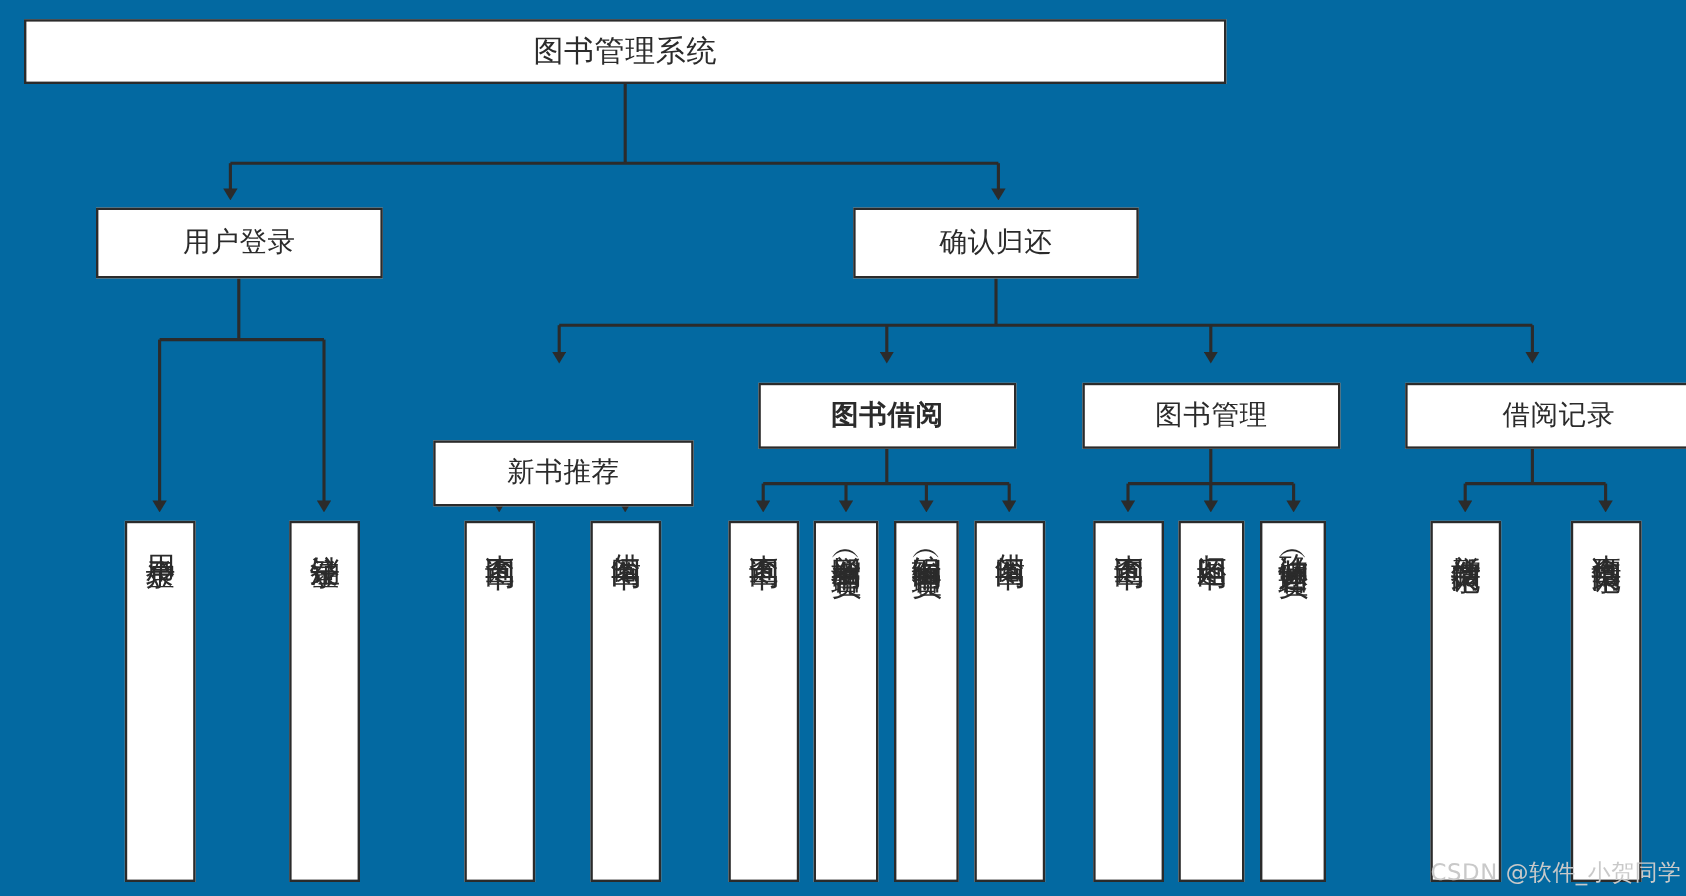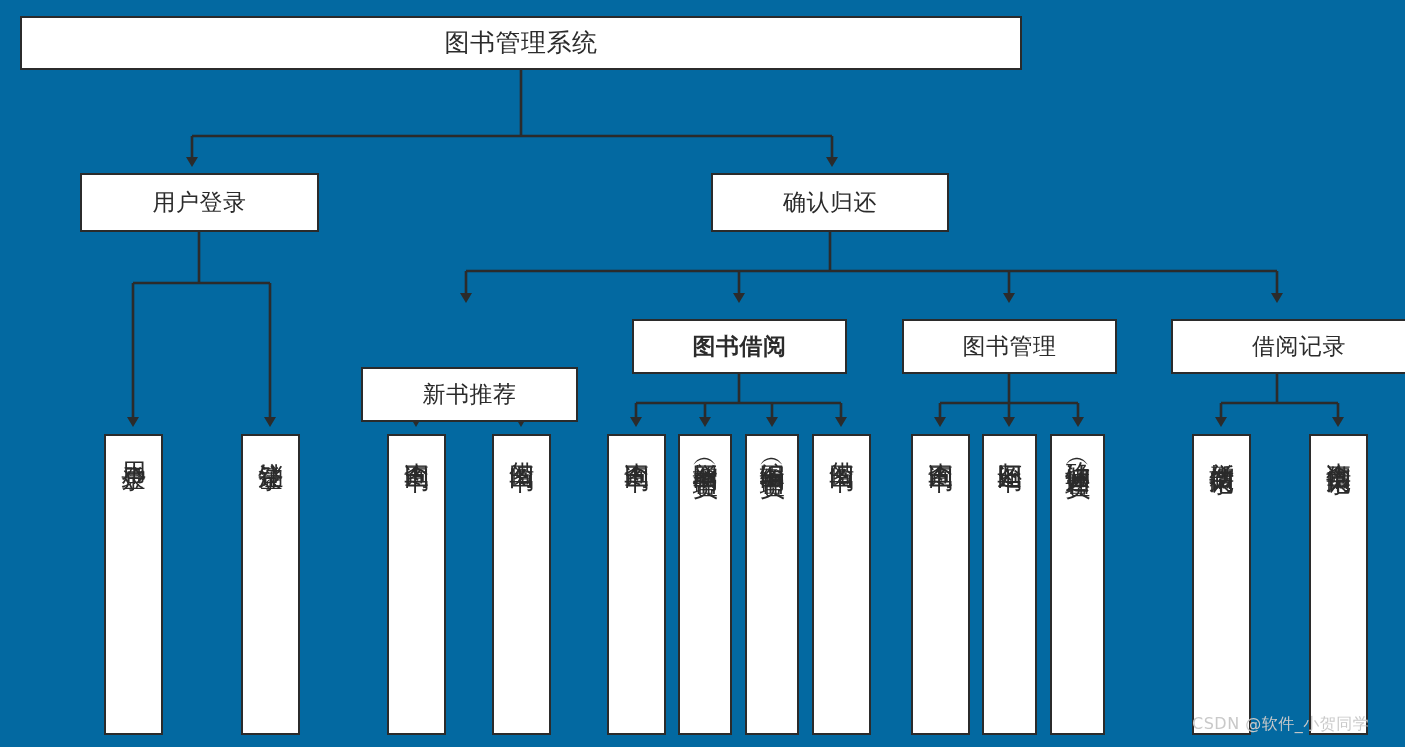--- a/index.html
+++ b/index.html
@@ -59,21 +59,21 @@
     text-orientation: upright;
     font-size: 25px;
     line-height: 1.02;
     letter-spacing: 2px;
     white-space: nowrap;
     max-height: 100%;
   }
   .watermark {
     position: absolute;
     color: #c9c9c9;
-    font-size: 16px;
+    font-size: 19px;
     white-space: nowrap;
     z-index: 9;
     letter-spacing: 0.5px;
   }
 </style>
 </head>
 <body>
 
 <div id="canvas">
 

